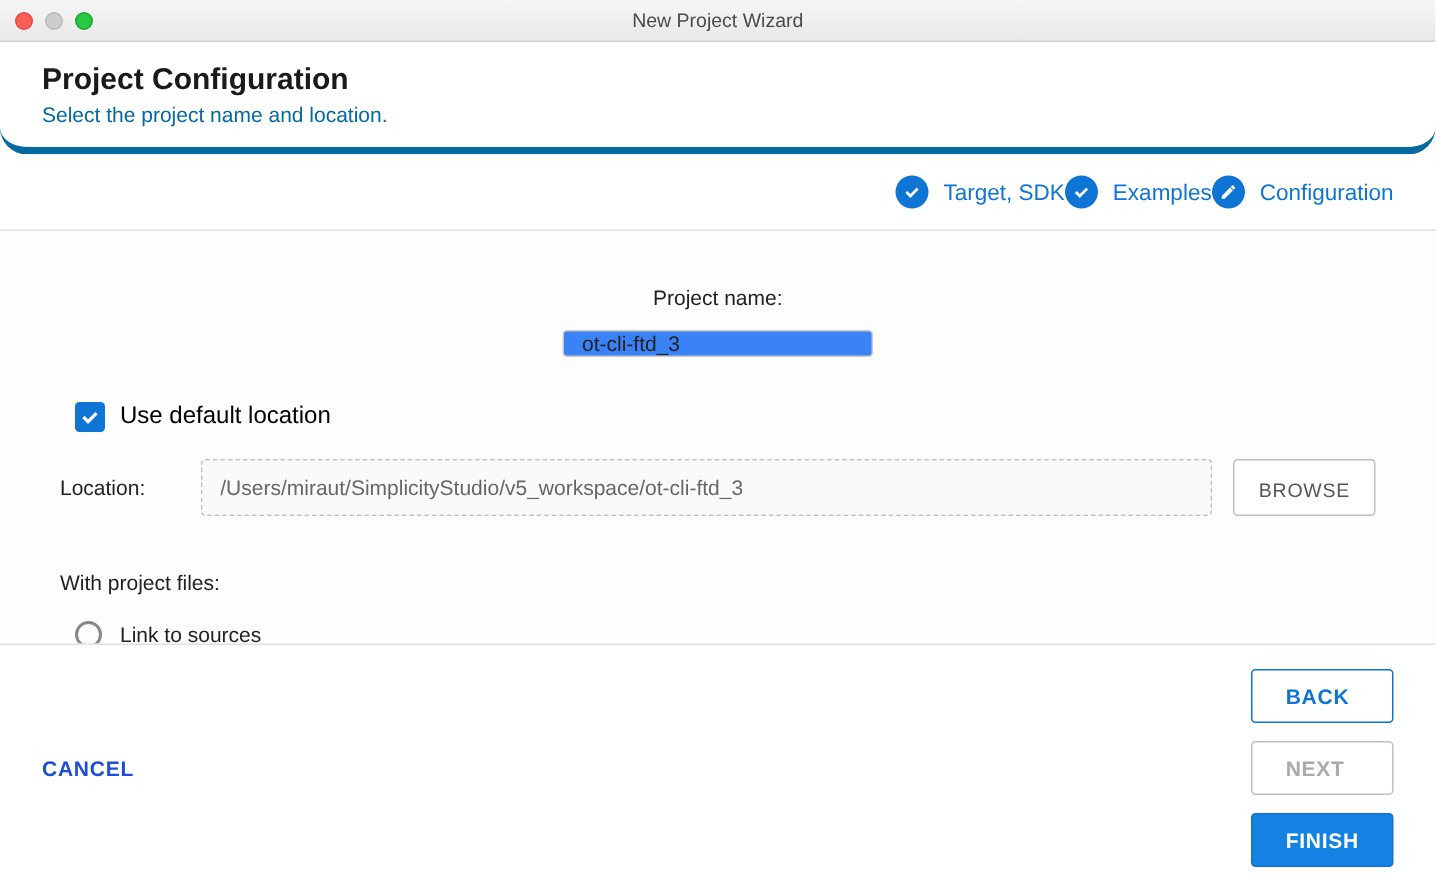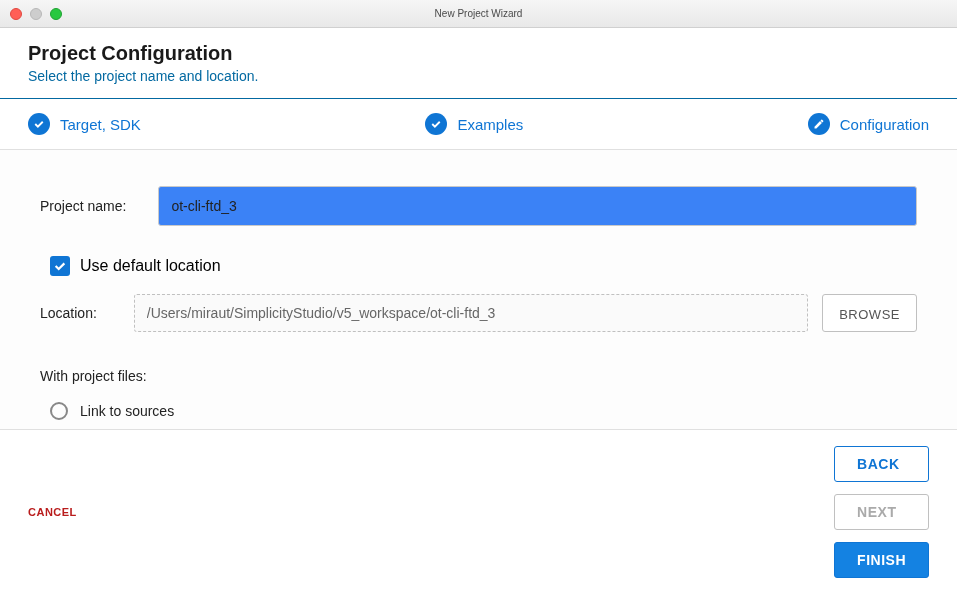--- a/index.html
+++ b/index.html
@@ -28,40 +28,41 @@
       height: 12px;
       border-radius: 50%;
     }
     .tl-red { background: #ff5f57; border: 0.5px solid #e1483f; }
     .tl-yellow { background: #cdcdcd; border: 0.5px solid #b8b8b8; }
     .tl-green { background: #28c840; border: 0.5px solid #1fa232; }
     .titlebar-title {
       position: absolute;
       left: 50%;
       transform: translateX(-50%);
-      font-size: 10px;
+      font-size: 13px;
       color: #4a4a4a;
     }
     .header {
       padding: 14px 28px 14px 28px;
-      border-bottom: 1px solid #0369a1;
+      border-bottom: 5px solid #0369a1;
+      border-radius: 18px;
     }
     .header h1 {
       font-size: 20px;
       font-weight: 700;
       color: #1a1a1a;
       margin-bottom: 3px;
     }
     .header p {
       font-size: 14px;
       color: #0369a1;
     }
     .stepper {
       display: flex;
-      justify-content: space-between;
+      justify-content: flex-end;
       align-items: center;
       padding: 14px 28px;
       border-bottom: 1px solid #e0e0e0;
       background: #fff;
     }
     .step {
       display: flex;
       align-items: center;
       gap: 10px;
       color: #0f75d4;
@@ -79,22 +80,23 @@
       color: #fff;
     }
     .step-icon svg { width: 12px; height: 12px; }
     .content {
       padding: 36px 40px 20px 40px;
       background: #fdfdfd;
     }
     .field-row {
       display: flex;
       align-items: center;
-      gap: 32px;
+      gap: 14px;
       margin-bottom: 30px;
+      flex-direction: column;
     }
     .field-label {
       font-size: 14px;
       color: #222;
       white-space: nowrap;
     }
     .text-input {
       flex: 1;
       height: 40px;
       border: 1px solid #c9c9c9;
@@ -195,22 +197,22 @@
       left: 0;
       right: 0;
       padding: 16px 28px;
       border-top: 1px solid #e0e0e0;
       display: flex;
       align-items: center;
       justify-content: space-between;
       background: #fff;
     }
     .cancel-btn {
-      color: #b91c1c;
-      font-size: 11px;
+      color: #1d4ed8;
+      font-size: 14px;
       font-weight: 600;
       letter-spacing: 0.5px;
       cursor: pointer;
     }
     .footer-right {
       display: flex;
       gap: 12px;
       flex-direction: column;
     }
     .btn {

